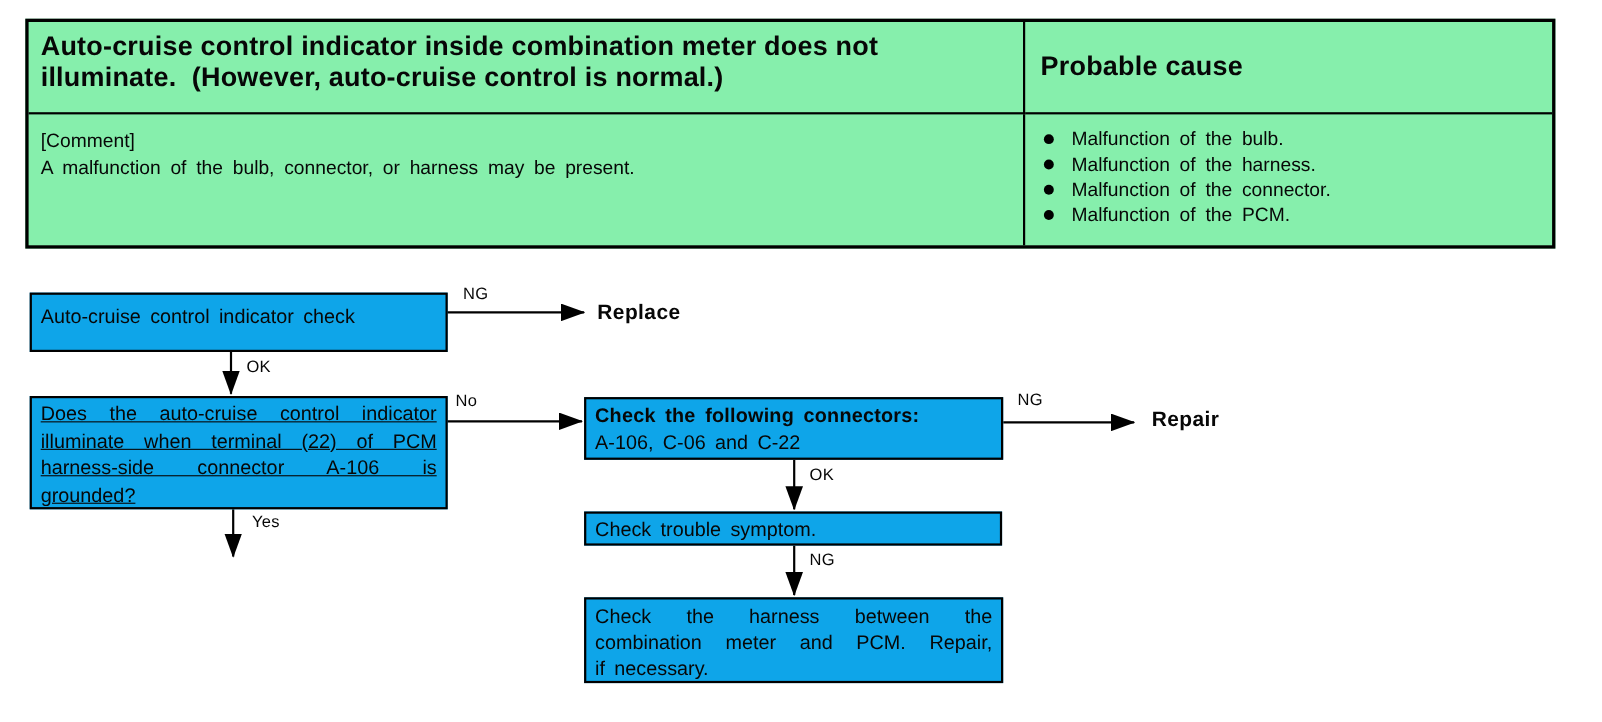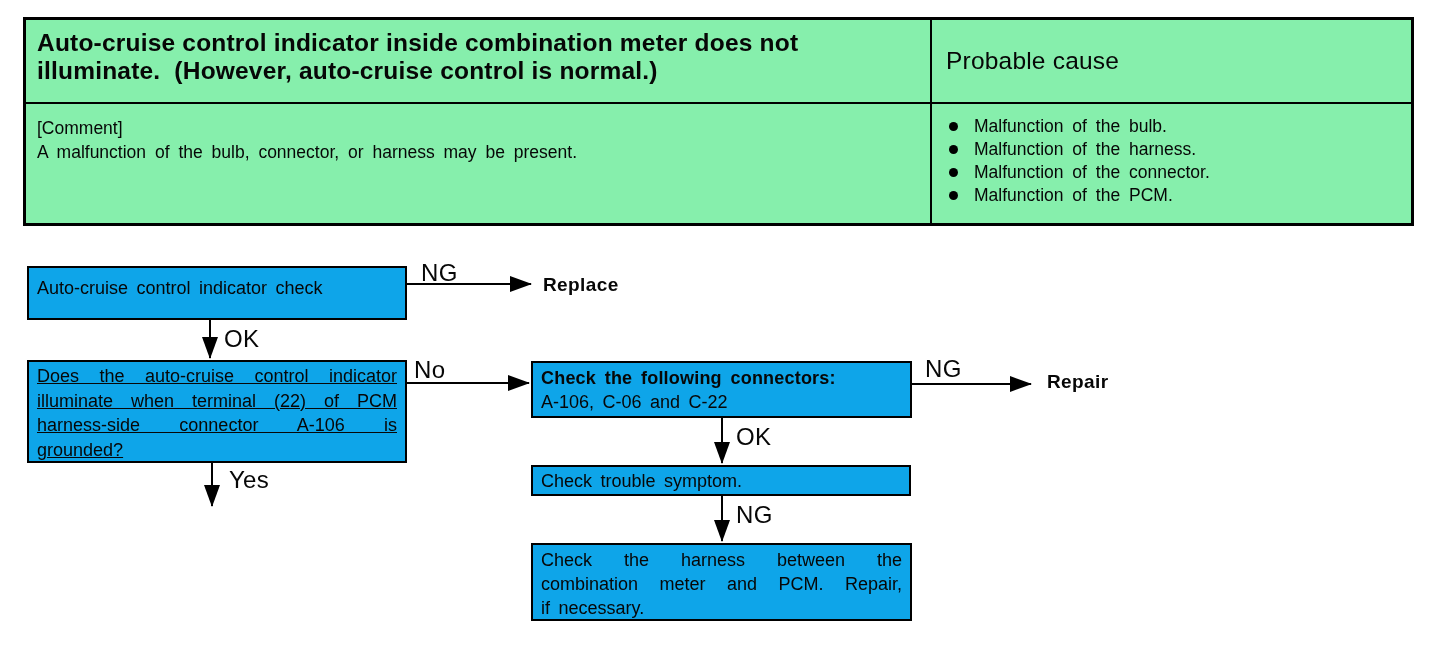--- a/index.html
+++ b/index.html
@@ -16,21 +16,21 @@
   }
   .cell { box-sizing:border-box; }
   .problem-cell {
     border-right:2px solid #000; border-bottom:2px solid #000;
     padding:9px 12px 0 11px;
     font-weight:bold; font-size:24.5px; line-height:28px; letter-spacing:0.2px;
   }
   .problem-line { white-space:pre-wrap; }
   .cause-header-cell {
     border-bottom:2px solid #000; display:flex; align-items:center;
-    padding-left:14px; font-weight:normal; font-size:24.5px; letter-spacing:0.2px;
+    padding-left:14px; font-weight:bold; font-size:24.5px; letter-spacing:0.2px;
   }
   .comment-cell {
     border-right:2px solid #000; padding:12px 12px 0 11px;
     font-size:17.5px; line-height:24px; word-spacing:4px;
   }
   .causes-cell { padding:11px 10px 0 13px; font-size:17.5px; line-height:23px;border-radius:24px; }
   .causes-list { list-style:none; margin:0; padding:0; }
   .causes-list li { display:flex; align-items:flex-start; word-spacing:4px; }
   .bullet {
     flex:none; width:9px; height:9px; border-radius:50%; background:#000;
@@ -46,21 +46,21 @@
   .jline { display:block; text-align:justify; text-align-last:justify; }
   .jline-last { display:block; text-align:left; }
   .fbox-1 { left:27px;  top:266px; width:380px; height:54px; padding-top:8px; }
   .fbox-2 { left:27px;  top:360px; width:380px; height:103px; padding:2px 8px; line-height:24.5px;text-decoration:underline; }
   .fbox-3 { left:531px; top:361px; width:381px; height:57px; padding:3px 8px; }
   .fbox-3 .bold-line { font-weight:bold; letter-spacing:0.2px; }
   .fbox-4 { left:26px;  top:508px; width:378px; height:33px; padding:3px 8px; }
   .fbox-5 { left:531px; top:465px; width:380px; height:31px; padding:2px 8px; }
   .fbox-6 { left:531px; top:543px; width:381px; height:78px; padding:3px 8px; }
 
-  .flabel { position:absolute; font-size:24px; letter-spacing:0.3px; }
+  .flabel { position:absolute; font-size:15px; letter-spacing:0.3px; }
   .fresult { position:absolute; font-size:19px; font-weight:bold; letter-spacing:0.4px; word-spacing:2px; }
   .lbl-ng1 { left:421px; top:259px; }
   .lbl-ok1 { left:224px; top:325px; }
   .lbl-no  { left:414px; top:356px; }
   .lbl-ng2 { left:925px; top:355px; }
   .lbl-yes { left:229px; top:466px; }
   .lbl-ok2 { left:736px; top:423px; }
   .lbl-ng3 { left:736px; top:501px; }
   .lbl-replace { left:543px;  top:274px; }
   .lbl-repair  { left:1047px; top:371px; }

